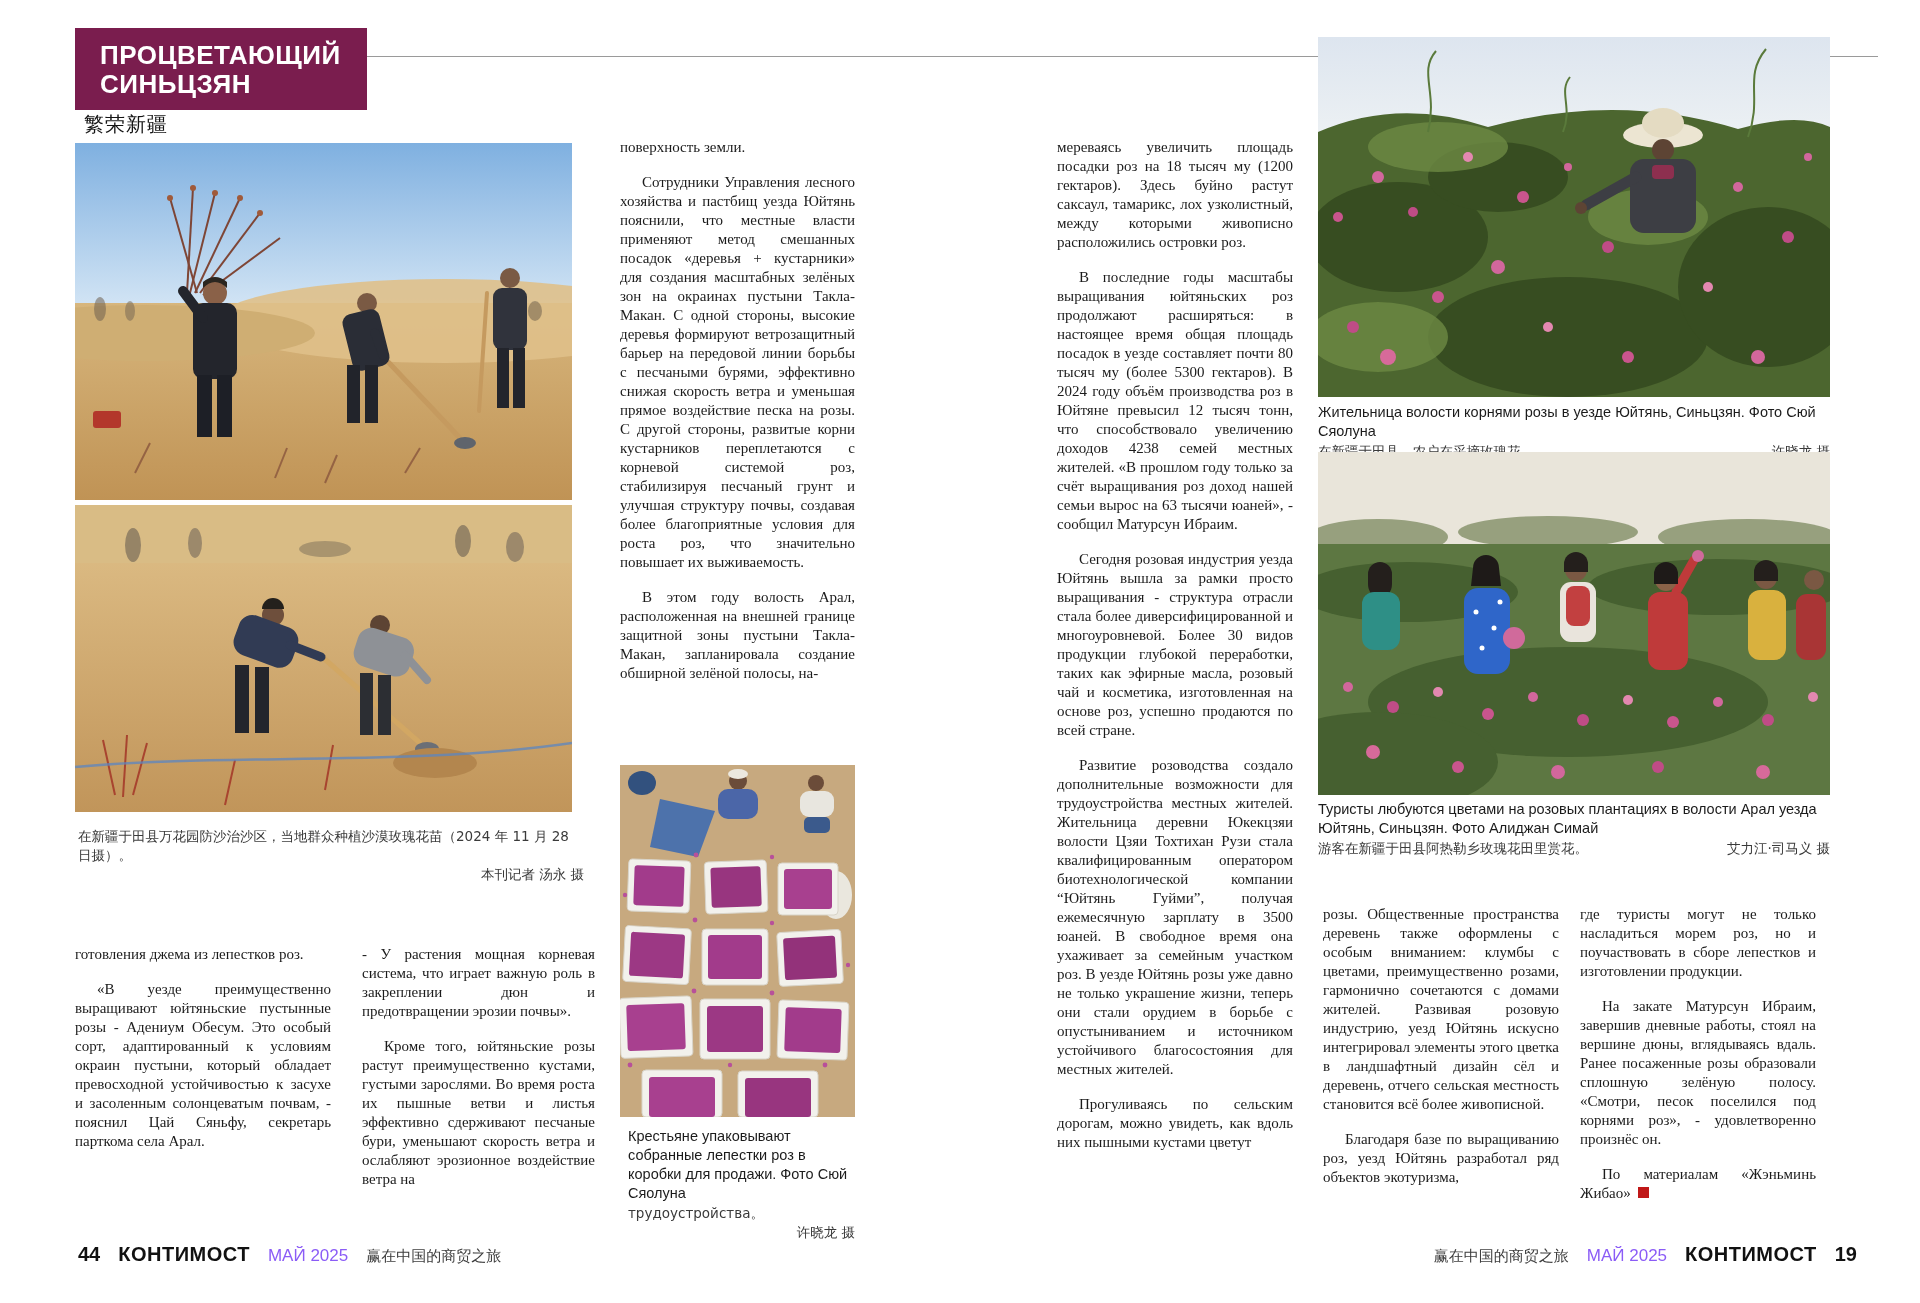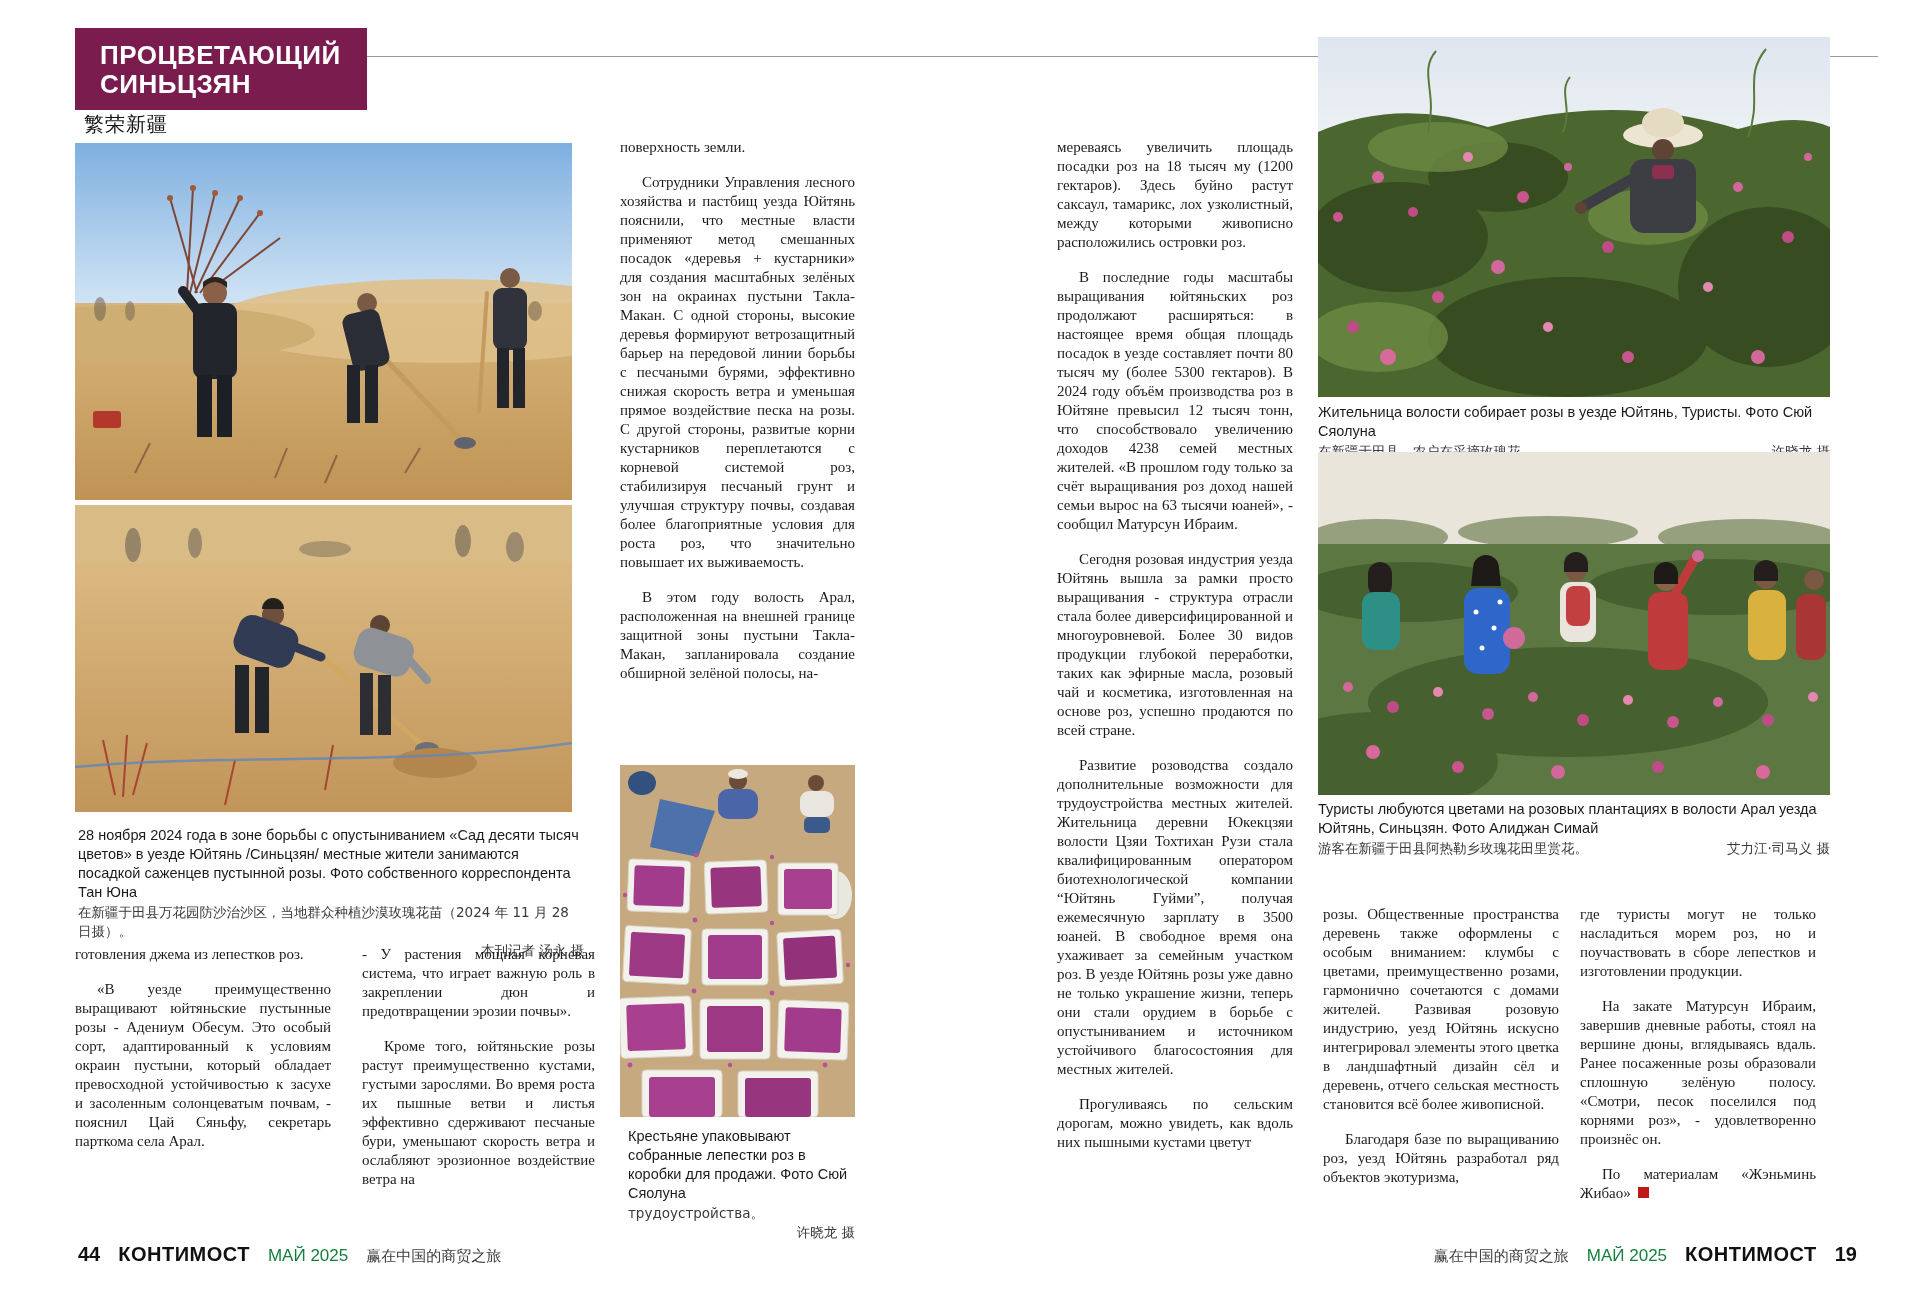--- a/index.html
+++ b/index.html
@@ -39,21 +39,21 @@
 
   .caption{font-family:"Liberation Sans",sans-serif;font-size:14.5px;line-height:19px;color:#1b1b1b;z-index:1;}
   .cap-cn{font-family:"DejaVu Sans",sans-serif;font-size:13.5px;line-height:19px;color:#3a3a3a;margin-top:1px;}
   .cap-credit{font-family:"DejaVu Sans",sans-serif;font-size:13.5px;line-height:19px;color:#3a3a3a;text-align:right;}
   .cap-row{display:flex;justify-content:space-between;font-family:"DejaVu Sans",sans-serif;font-size:13.5px;line-height:19px;color:#3a3a3a;margin-top:1px;}
 
   .footer{top:1243px;display:flex;align-items:baseline;gap:18px;z-index:2;
     font-family:"Liberation Sans",sans-serif;font-size:17px;color:#222;}
   .footer .pnum{font-weight:bold;font-size:20px;color:#111;}
   .footer .brand{font-weight:bold;font-size:20px;letter-spacing:.5px;color:#111;}
-  .footer .issue{font-size:17px;color:#15803d;}
+  .footer .issue{font-size:17px;color:#8b5cf6;}
   .footer .cn{font-family:"DejaVu Serif",serif;font-size:15px;color:#3d3d3d;}
 </style>
 </head>
 <body>
 
 <div class="sheet">
 
   <div class="rule"></div>
 
   <div class="title-box abs">
@@ -177,21 +177,20 @@
           <line x1="48" y1="292" x2="52" y2="230"></line>
         <line x1="58" y1="290" x2="72" y2="238"></line>
           <line x1="250" y1="285" x2="258" y2="240"></line>
         <line x1="150" y1="300" x2="160" y2="255"></line>
       </g>
       <path d="M0 262 C150 248 330 262 497 238" stroke="#5b86c2" stroke-width="2.5" fill="none" opacity="0.75"></path>
     </svg>
   </div>
 
   <div class="caption abs" style="left:78px;top:826px;width:506px">
-    <div>28 ноября 2024 года в зоне борьбы с опустыниванием «Сад десяти тысяч цветов» в уезде Юйтянь /Синьцзян/ местные жители занимаются посадкой саженцев пустынной розы. Фото собственного корреспондента Тан Юна</div>
     <div class="cap-cn">在新疆于田县万花园防沙治沙区，当地群众种植沙漠玫瑰花苗（2024 年 11 月 28 日摄）。</div>
     <div class="cap-credit">本刊记者 汤永 摄</div>
   </div>
 
   <div class="bodycol abs" style="left:75px;top:945px;width:256px;height:264px">
       <p class="para">готовления джема из лепестков роз.</p>
       <p class="para indent">«В уезде преимущественно выращивают юйтяньские пустынные розы - Адениум Обесум. Это особый сорт, адаптированный к условиям окраин пустыни, который обладает превосходной устойчивостью к засухе и засоленным солонцеватым почвам, - пояснил Цай Сяньфу, секретарь парткома села Арал.</p>
     </div>
   <div class="bodycol abs" style="left:362px;top:945px;width:233px;height:264px">
       <p class="para">- У растения мощная корневая система, что играет важную роль в закреплении дюн и предотвращении эрозии почвы».</p>
@@ -346,21 +345,21 @@
           <circle cx="470" cy="200" r="6" fill="#bf4c86"></circle>
         <circle cx="440" cy="320" r="7" fill="#d2679c"></circle>
           <circle cx="390" cy="250" r="5" fill="#e388b0"></circle>
         <circle cx="490" cy="120" r="4" fill="#d2679c"></circle>
           <circle cx="20" cy="180" r="5" fill="#c9558d"></circle>
       </g>
     </svg>
   </div>
 
   <div class="caption abs" style="left:1318px;top:403px;width:512px">
-    <div>Жительница волости собирает розы в уезде Юйтянь, Туристы. Фото Сюй Сяолуна</div>
+    <div>Жительница волости корнями розы в уезде Юйтянь, Синьцзян. Фото Сюй Сяолуна</div>
     <div class="cap-row">
       <span>在新疆于田县，农户在采摘玫瑰花。</span>
       <span>许晓龙 摄</span>
     </div>
   </div>
 
   <div class="photo abs" style="left:1318px;top:452px;width:512px;height:343px">
     <svg viewBox="0 0 512 343">
       <rect x="0" y="0" width="512" height="343" fill="#e9e5da"></rect>
       <g fill="#97a07e">

